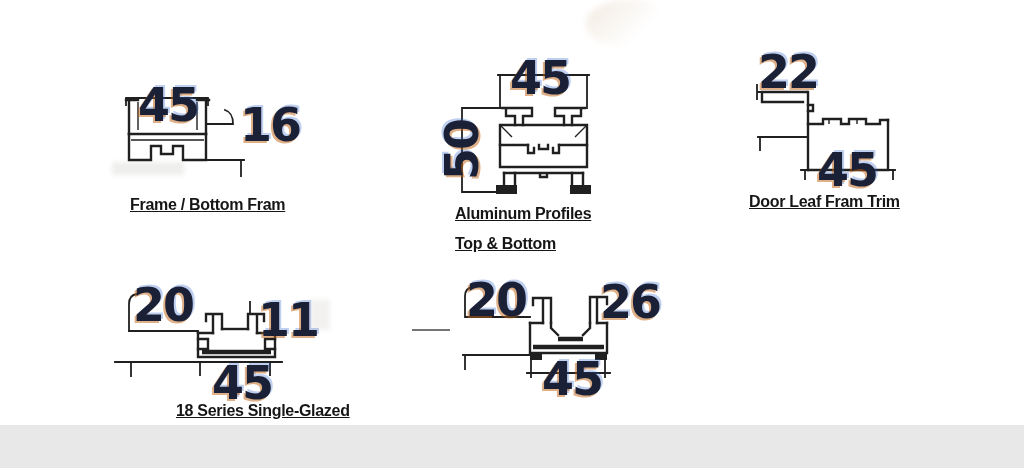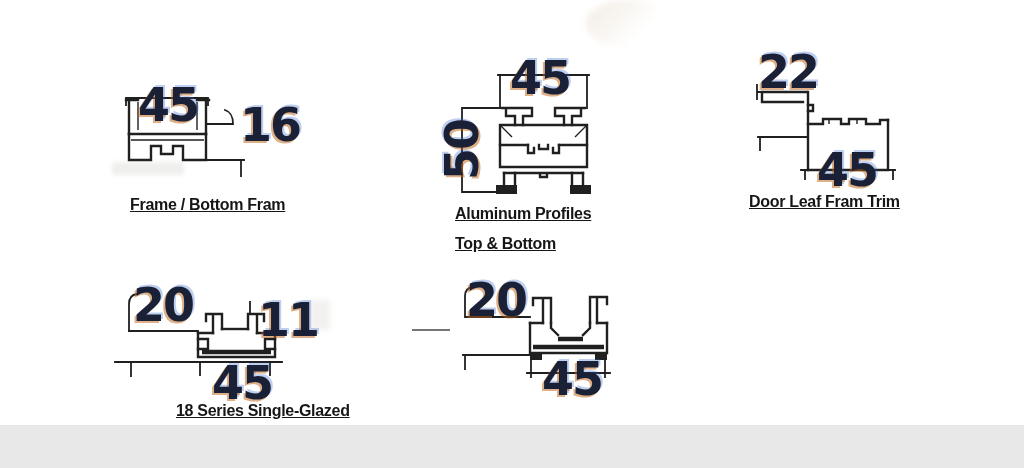--- a/index.html
+++ b/index.html
@@ -157,20 +157,21 @@
       </g>
       <g class="band">
         <path d="M110,64 H135"></path>
         <path d="M85,72 H156"></path>
       </g>
       <g class="fill">
         <path d="M82,78 H94 V85 H82 Z M147,78 H159 V85 H147 Z"></path>
       </g>
     </svg>
     <div class="num" style="left:18px;top:2px">20</div>
+    <div class="num" style="left:152px;top:4px">26</div>
     <div class="num" style="left:94px;top:81px">45</div>
   </section>
 
   <div class="stray-leader"></div>
 
   <div class="wm wm-streak"></div>
   <div class="wm wm-smudge1"></div>
   <div class="wm wm-smudge2"></div>
   <div class="wm wm-house">⌂</div>
 

